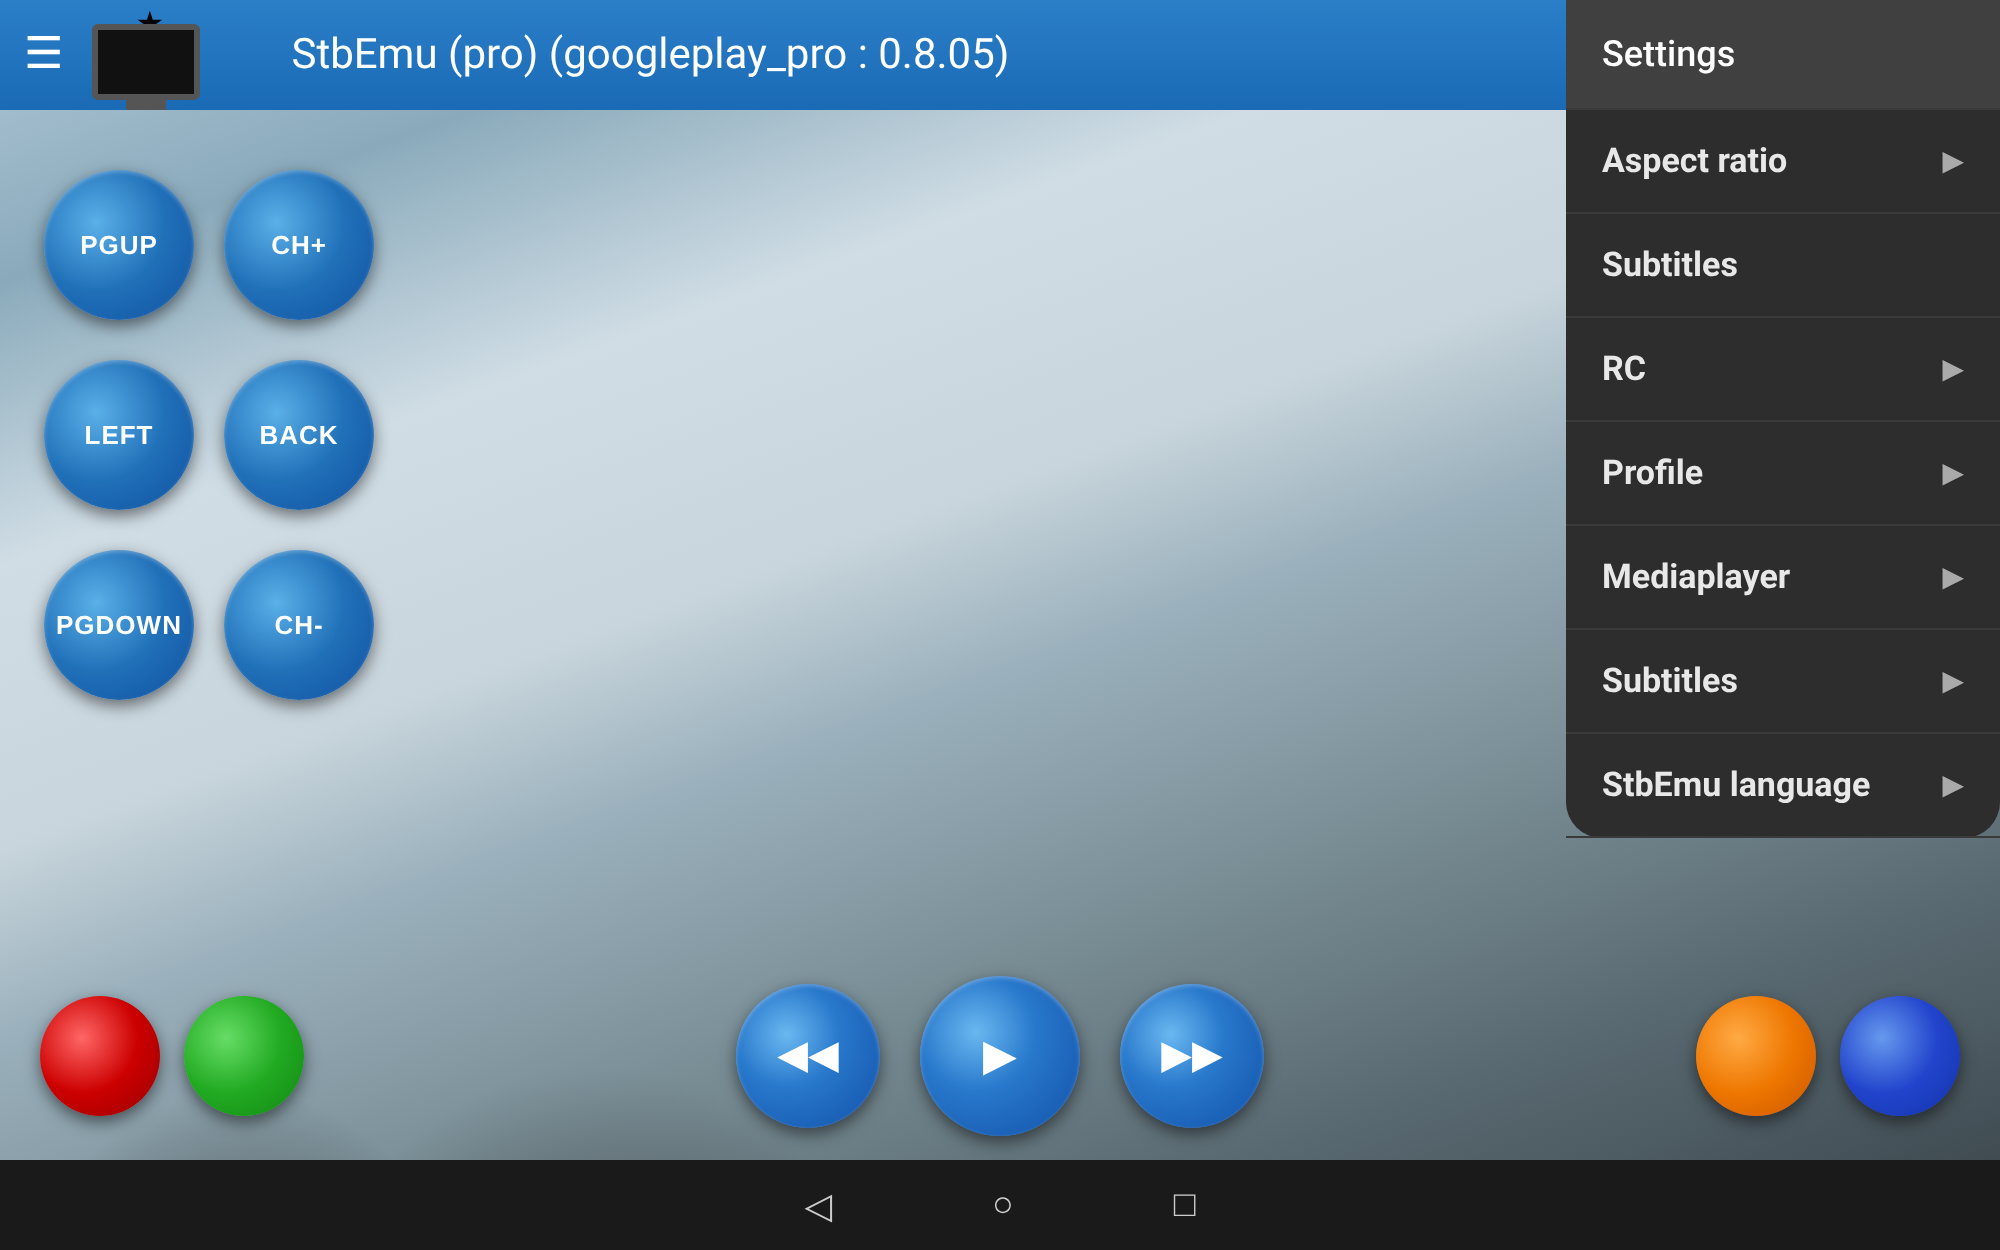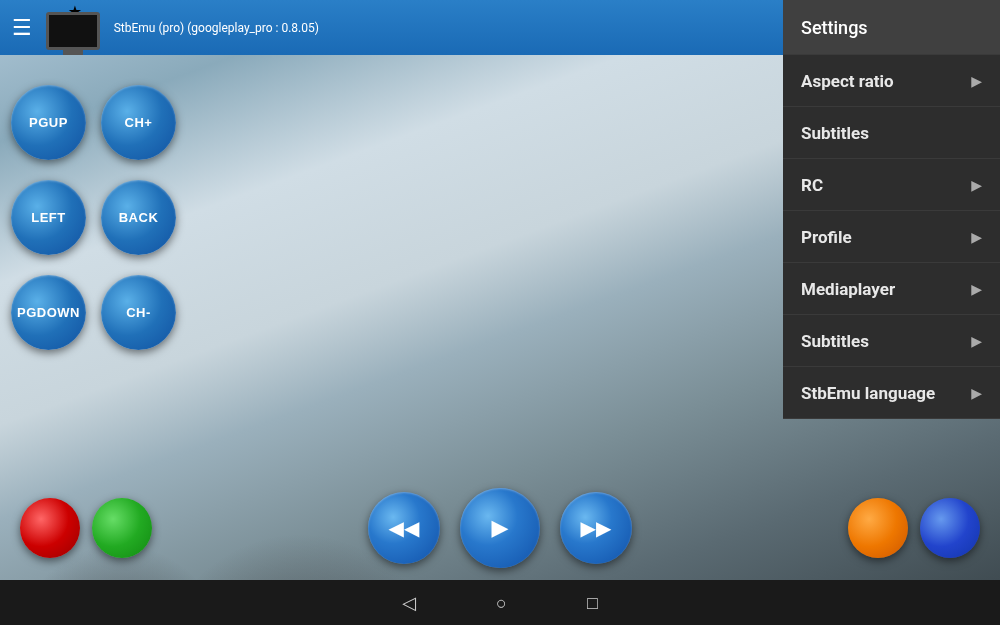--- a/index.html
+++ b/index.html
@@ -85,32 +85,34 @@
       height: 5px;
       background: #555;
       position: absolute;
       bottom: -5px;
       left: 50%;
       transform: translateX(-50%);
     }
 
     #header-title {
       color: #fff;
-      font-size: 12px;
+      font-size: 21px;
       font-weight: 400;
+      margin-left: 32px;
     }
 
     
     #context-menu {
       position: absolute;
       top: 0;
       right: 0;
       width: 217px;
       background: #2d2d2d;
       z-index: 100;
+      border-radius: 18px;
     }
 
     .menu-item {
       display: flex;
       align-items: center;
       justify-content: space-between;
       padding: 0 18px;
       height: 52px;
       cursor: pointer;
       border-bottom: 1px solid #3a3a3a;
@@ -154,21 +156,21 @@
 
     .nav-btn {
       color: #ccc;
       font-size: 18px;
       cursor: pointer;
     }
 
     
     #controls {
       position: absolute;
-      left: 1px;
+      left: 12px;
       top: 55px;
       width: 220px;
       height: 430px;
       display: flex;
       flex-direction: column;
       align-items: flex-start;
       padding: 30px 10px;
       gap: 20px;
       z-index: 20;
     }

